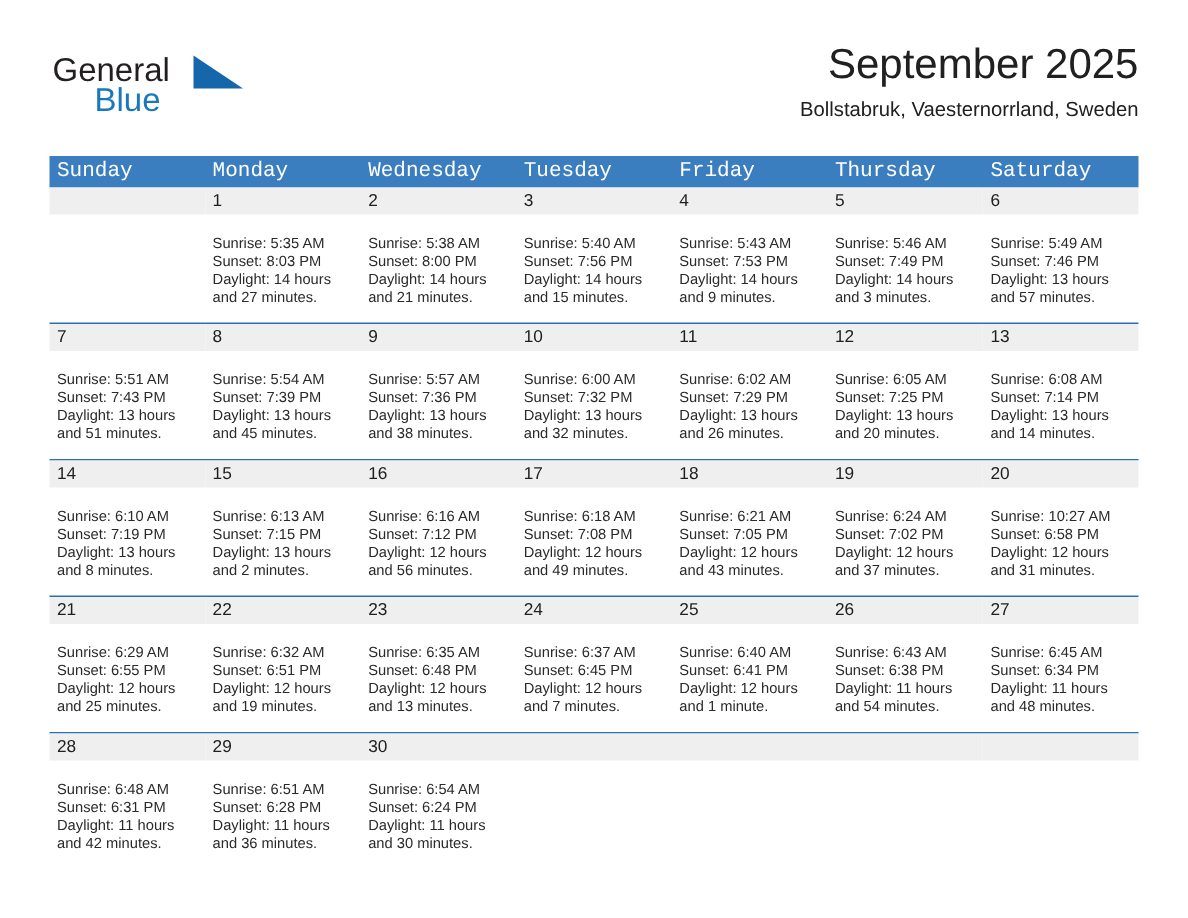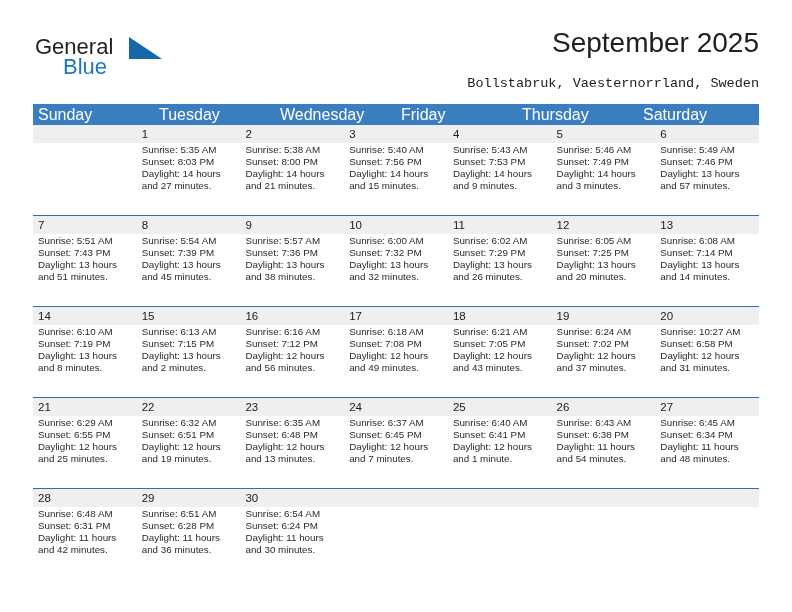--- a/index.html
+++ b/index.html
@@ -76,45 +76,45 @@
     font-size: 28px;
     font-weight: normal;
     color: #202020;
     line-height: 34px;
     white-space: nowrap;
   }
   .location {
     font-size: 13.5px;
     color: #202020;
     line-height: 20px;
-    margin-top: 14px;
+    margin-top: 3px;
     white-space: nowrap;
-    font-family: Liberation Mono, monospace;
   }
 
   
   .calendar {
     position: absolute;
     left: 33px;
     top: 104px;
     width: 726px;
   }
   .weekday-row {
     display: flex;
     background: #3b7ec0;
     height: 21px;
   }
   .weekday {
     flex: 1 1 0;
     color: #ffffff;
-    font-size: 16px;
+    font-size: 14px;
     line-height: 21px;
     padding-left: 5px;
     box-sizing: border-box;
     white-space: nowrap;
+    font-family: Liberation Mono, monospace;
   }
 
   .week {
     position: relative;
     height: 90px;
     border-top: 1.4px solid #2f6fad;
   }
   .week:first-of-type {
     border-top: none;
   }
@@ -138,21 +138,21 @@
   .daynum {
     position: relative;
     font-size: 11.5px;
     line-height: 18px;
     padding-left: 5px;
     color: #202020;
     height: 18px;
   }
   .details {
     padding-left: 5px;
-    padding-top: 1px;
+    padding-top: 14px;
     font-size: 9.8px;
     line-height: 11.9px;
     color: #2a2a2a;
   }
   .details div {
     white-space: nowrap;
   }
   .cell.empty .daynum { color: transparent; }
 </style>
 </head>
@@ -172,22 +172,23 @@
       <div class="month-title">September 2025</div>
       <div class="location">Bollstabruk, Vaesternorrland, Sweden</div>
     </div>
 
   </div>
 
   <div class="calendar">
 
     <div class="weekday-row">
       <div class="weekday">Sunday</div>
+      <div class="weekday">Monday</div>
+      <div class="weekday">Wednesday</div>
       <div class="weekday">Tuesday</div>
-      <div class="weekday">Wednesday</div>
       <div class="weekday">Friday</div>
       <div class="weekday">Thursday</div>
       <div class="weekday">Saturday</div>
     </div>
 
     <div id="weeks-container">
         <div class="week">
           <div class="week-cells">
             <div class="cell empty">
               <div class="daynum-band"></div>

